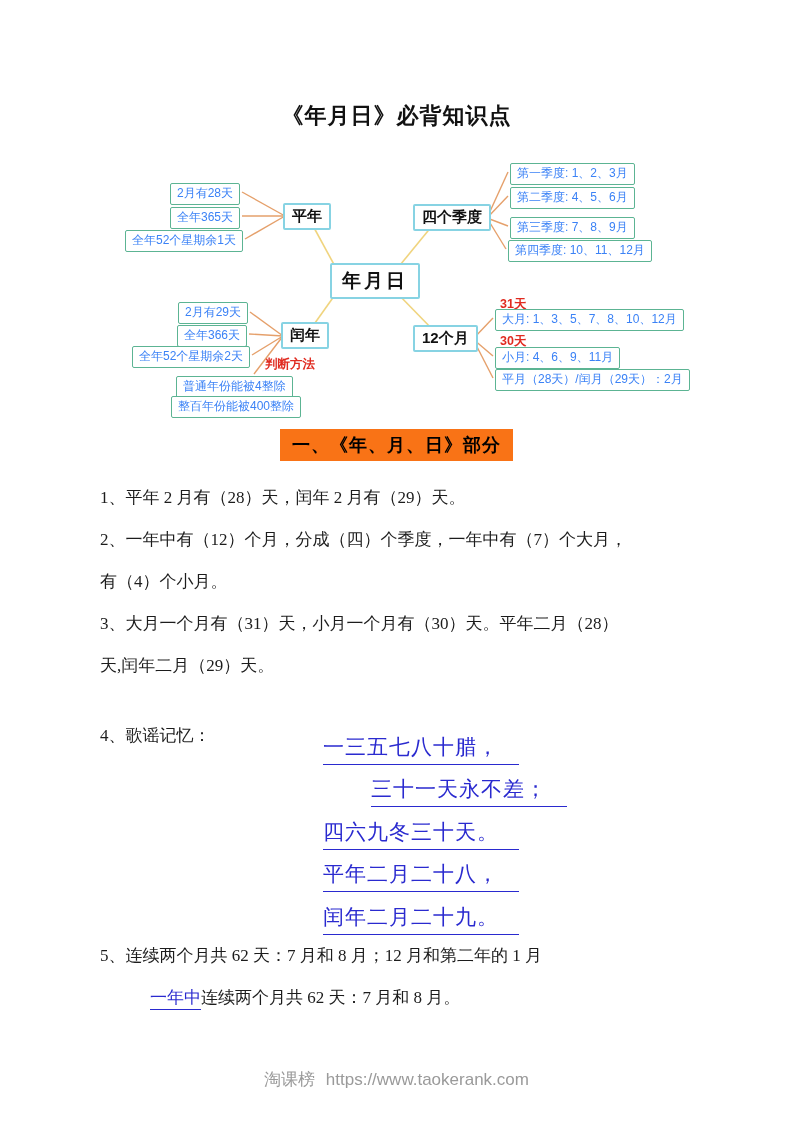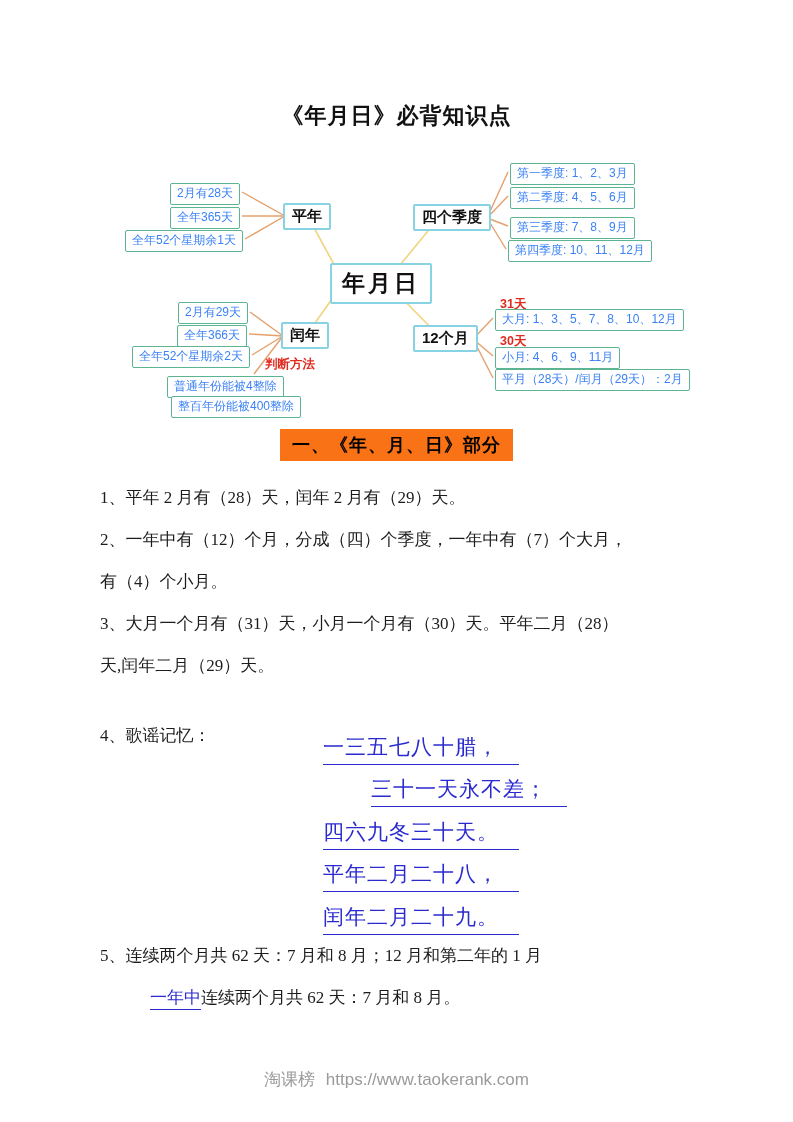--- a/index.html
+++ b/index.html
@@ -13,21 +13,21 @@
     position:absolute; top:101px; left:0; width:100%; text-align:center;
     font-size:22px; font-weight:bold; letter-spacing:1px;
     font-family:"Liberation Sans", sans-serif; color:#111;
   }
   .mm-lines { position:absolute; left:0; top:0; width:793px; height:1122px; pointer-events:none; }
   .mm-node {
     position:absolute; border:2px solid #87d3e3; background:#fff;
     padding:2px 7px; font-size:15px; font-weight:bold; white-space:nowrap;
     border-radius:2px; color:#111;
   }
-  .mm-center { font-size:23px; padding:3px 10px; letter-spacing:3px; }
+  .mm-center { font-size:19px; padding:3px 10px; letter-spacing:3px; }
   .mm-leaf {
     position:absolute; border:1.5px solid #5cb493; background:#fff;
     padding:1px 6px 2px 6px; font-size:12px; white-space:nowrap;
     border-radius:2px; color:#3b82f6;
   }
   .mm-red {
     position:absolute; color:#e02b20; font-weight:bold; font-size:12.5px; white-space:nowrap;
   }
   .section-wrap { position:absolute; top:429px; left:0; width:100%; text-align:center; }
   .section-header {
@@ -102,21 +102,21 @@
     <div class="mm-leaf" style="left:510px; top:163px;">第一季度: 1、2、3月</div>
     <div class="mm-leaf" style="left:510px; top:187px;">第二季度: 4、5、6月</div>
     <div class="mm-leaf" style="left:510px; top:217px;">第三季度: 7、8、9月</div>
     <div class="mm-leaf" style="left:508px; top:240px;">第四季度: 10、11、12月</div>
 
     <div class="mm-node" style="left:281px; top:322px;">闰年</div>
     <div class="mm-leaf" style="right:545px; top:302px;">2月有29天</div>
     <div class="mm-leaf" style="right:546px; top:325px;">全年366天</div>
     <div class="mm-leaf" style="right:543px; top:346px;">全年52个星期余2天</div>
     <div class="mm-red" style="left:265px; top:356px;">判断方法</div>
-    <div class="mm-leaf" style="left:167px; top:376px;">普通年份能被4整除</div>
+    <div class="mm-leaf" style="left:176px; top:376px;">普通年份能被4整除</div>
     <div class="mm-leaf" style="left:171px; top:396px;">整百年份能被400整除</div>
 
     <div class="mm-node" style="left:413px; top:325px;">12个月</div>
     <div class="mm-red" style="left:500px; top:296px;">31天</div>
     <div class="mm-leaf" style="left:495px; top:309px;">大月: 1、3、5、7、8、10、12月</div>
     <div class="mm-red" style="left:500px; top:333px;">30天</div>
     <div class="mm-leaf" style="left:495px; top:347px;">小月: 4、6、9、11月</div>
     <div class="mm-leaf" style="left:495px; top:369px;">平月（28天）/闰月（29天）：2月</div>
   </div>
 

